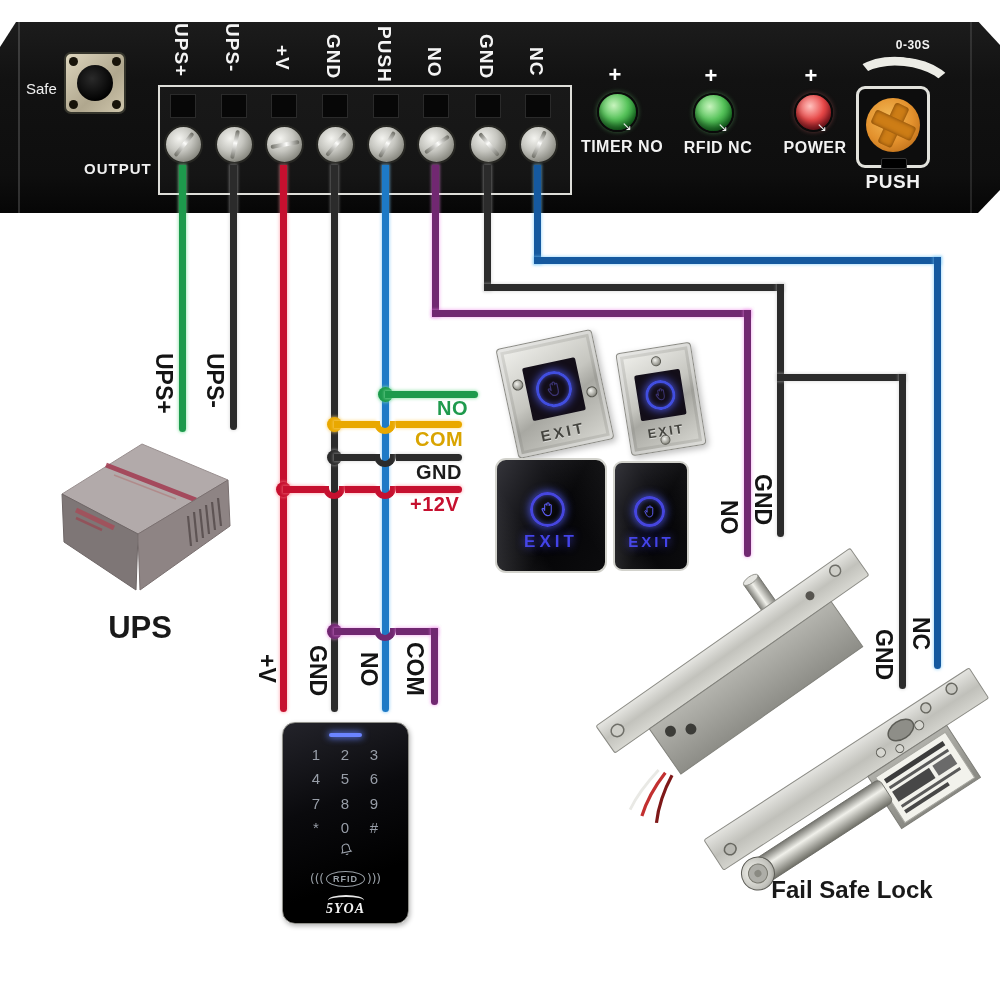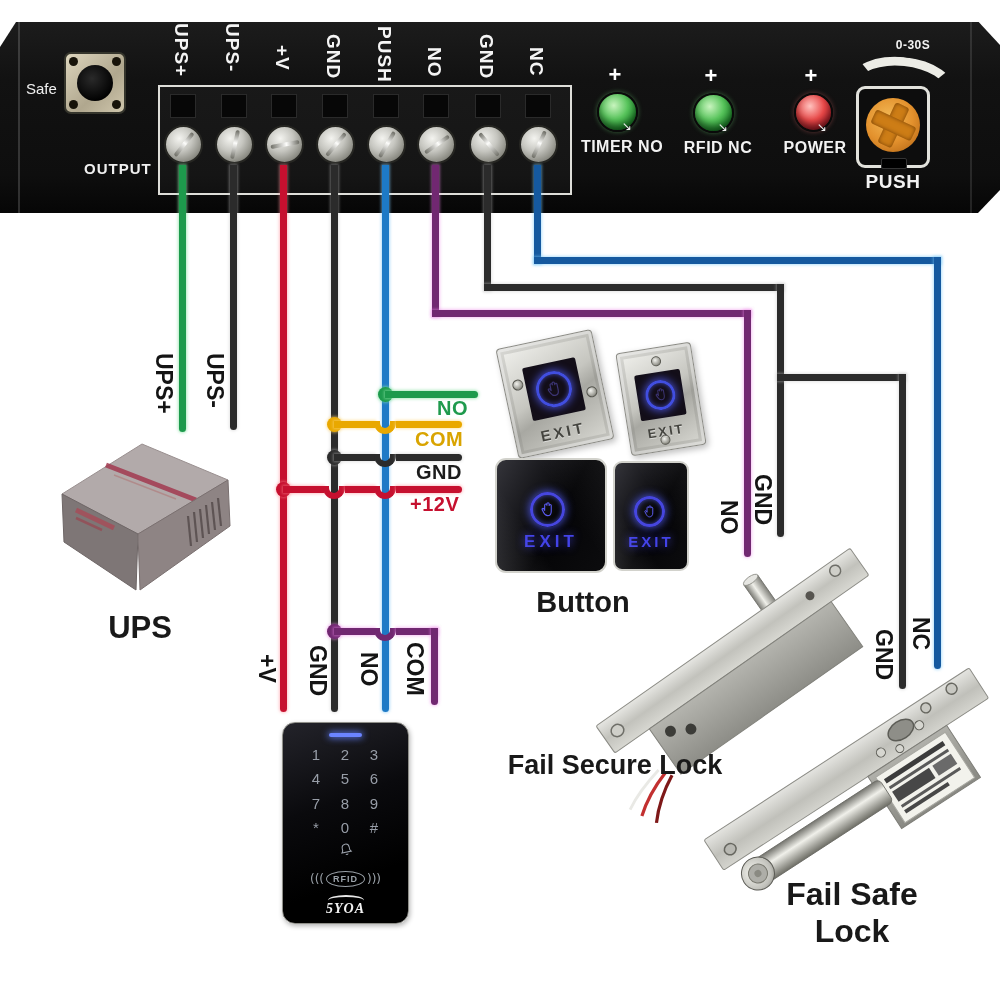--- a/index.html
+++ b/index.html
@@ -326,21 +326,20 @@
     <div class="ring" style="left:19px;top:33px;width:31px;height:31px;border-color:#4646df;">
       <span class="hand">
         <svg width="13" height="16" viewBox="0 0 20 24">
             <path d="M6.2 12.5 V5.6 c0-.9.7-1.6 1.5-1.6 s1.5.7 1.5 1.6 V4 c0-.9.7-1.6 1.5-1.6 s1.5.7 1.5 1.6 v2 c0-.8.6-1.4 1.4-1.4.8 0 1.4.6 1.4 1.4 v7.5 c0 3.8-2 6-4.9 6 -2.6 0-4-1.6-5.3-4.2 l-1.9-3.8 c-.3-.6 0-1.3.6-1.6.6-.3 1.3 0 1.7.5 z" fill="none" stroke="currentColor" stroke-width="1.5" stroke-linejoin="round"></path>
           </svg>
       </span>
     </div>
     <div class="texit" style="top:70px;font-size:15px;letter-spacing:3px;">EXIT</div>
   </div>
 
-  <div class="complab" style="left:520px;top:586px;width:126px;">Button</div>
 
   <svg class="abs" style="left:572px;top:518px;" width="310" height="245" viewBox="0 0 310 245">
     <defs>
       <linearGradient id="gsA" x1="0" y1="0" x2="0" y2="1">
         <stop offset="0" stop-color="#e6e6e2"></stop>
           <stop offset=".5" stop-color="#c2c2bc"></stop>
           <stop offset="1" stop-color="#d8d8d2"></stop>
       </linearGradient>
       <linearGradient id="gsB" x1="0" y1="0" x2="0" y2="1">
         <stop offset="0" stop-color="#b4b4ae"></stop>
@@ -360,21 +359,20 @@
       <ellipse cx="15" cy="16" rx="6.5" ry="6" fill="#cfcfc9" stroke="#6e6e68" stroke-width="1.5"></ellipse>
       <circle cx="285" cy="10" r="5.5" fill="#cfcfc9" stroke="#6e6e68" stroke-width="1.5"></circle>
       <circle cx="58" cy="47" r="5.5" fill="#3c3c38"></circle>
       <circle cx="76" cy="57" r="5.5" fill="#3c3c38"></circle>
       <circle cx="250" cy="16" r="4.5" fill="#56544f"></circle>
       <path d="M 30 78 q -26 8 -44 22" stroke="#c23030" stroke-width="3.2" fill="none"></path>
       <path d="M 34 84 q -24 12 -40 30" stroke="#7e1818" stroke-width="3.2" fill="none"></path>
       <path d="M 26 72 q -28 6 -46 16" stroke="#e9e9e5" stroke-width="2.8" fill="none"></path>
     </g>
   </svg>
-  <div class="complab" style="left:490px;top:750px;width:250px;font-size:27px;">Fail Secure Lock</div>
 
   <svg class="abs" style="left:688px;top:642px;" width="312" height="235" viewBox="0 0 312 235">
     <defs>
       <linearGradient id="gfA" x1="0" y1="0" x2="0" y2="1">
         <stop offset="0" stop-color="#e4e4e0"></stop>
           <stop offset=".55" stop-color="#c0c0ba"></stop>
           <stop offset="1" stop-color="#d4d4ce"></stop>
       </linearGradient>
       <linearGradient id="gfB" x1="0" y1="0" x2="0" y2="1">
         <stop offset="0" stop-color="#b0b0aa"></stop>
@@ -407,21 +405,21 @@
       <rect x="184" y="62" width="44" height="12" fill="#474747"></rect>
       <rect x="232" y="62" width="22" height="12" fill="#6a6a6a"></rect>
       <rect x="184" y="78" width="70" height="3" fill="#5a5a5a"></rect>
       <rect x="184" y="84" width="52" height="4" fill="#474747"></rect>
       <rect x="26" y="44" width="154" height="27" rx="5" fill="url(#gfC)" stroke="#6a6a64" stroke-width=".8"></rect>
       <circle cx="27" cy="57.5" r="16.5" fill="url(#gfD)" stroke="#5a5a54"></circle>
       <circle cx="27" cy="57.5" r="9.5" fill="#aeaea8" stroke="#78786f"></circle>
       <circle cx="27" cy="57.5" r="3.5" fill="#8a8a82"></circle>
     </g>
   </svg>
-  <div class="complab" style="left:752px;top:876px;width:200px;font-size:32px;">Fail Safe Lock</div>
+  <div class="complab" style="left:752px;top:876px;width:200px;font-size:24px;">Fail Safe Lock</div>
 
   <div id="keypad">
     <div id="kled"></div>
     <span class="key" style="left:22px;top:23px;">1</span>
     <span class="key" style="left:51px;top:23px;">2</span>
     <span class="key" style="left:80px;top:23px;">3</span>
     <span class="key" style="left:22px;top:47px;">4</span>
     <span class="key" style="left:51px;top:47px;">5</span>
     <span class="key" style="left:80px;top:47px;">6</span>
     <span class="key" style="left:22px;top:72px;">7</span>

